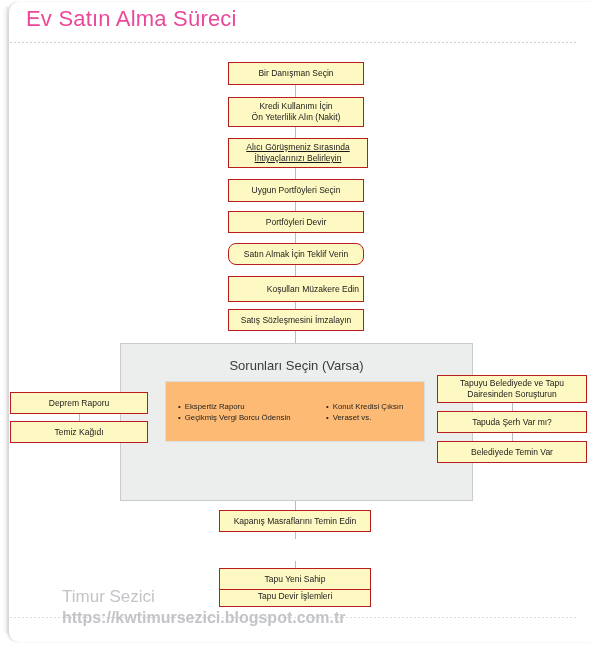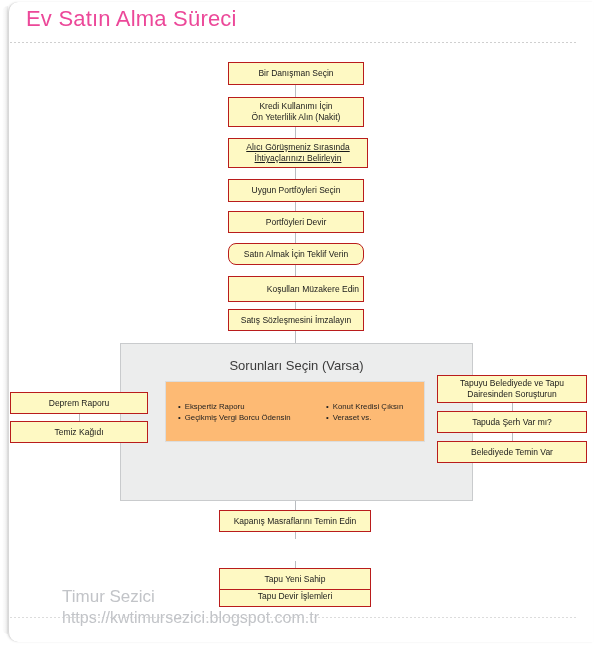--- a/index.html
+++ b/index.html
@@ -145,21 +145,21 @@
 
   
   .wm {
     position: absolute;
     color: #c2c4c8;
     white-space: nowrap;
     z-index: 0;
     margin-top: 17px;
   }
   .wm-name { left: 62px; top: 570px; font-size: 17px; }
-  .wm-url  { left: 62px; top: 592px; font-size: 16px; }
+  .wm-url  { left: 62px; top: 592px; font-size: 16px; font-weight: bold; }
 </style>
 </head>
 <body>
 
 <div id="page">
 
   <div class="edge-shadow-left"></div>
   <div class="card-frame"></div>
 
   <div class="header-title">Ev Satın Alma Süreci</div>

